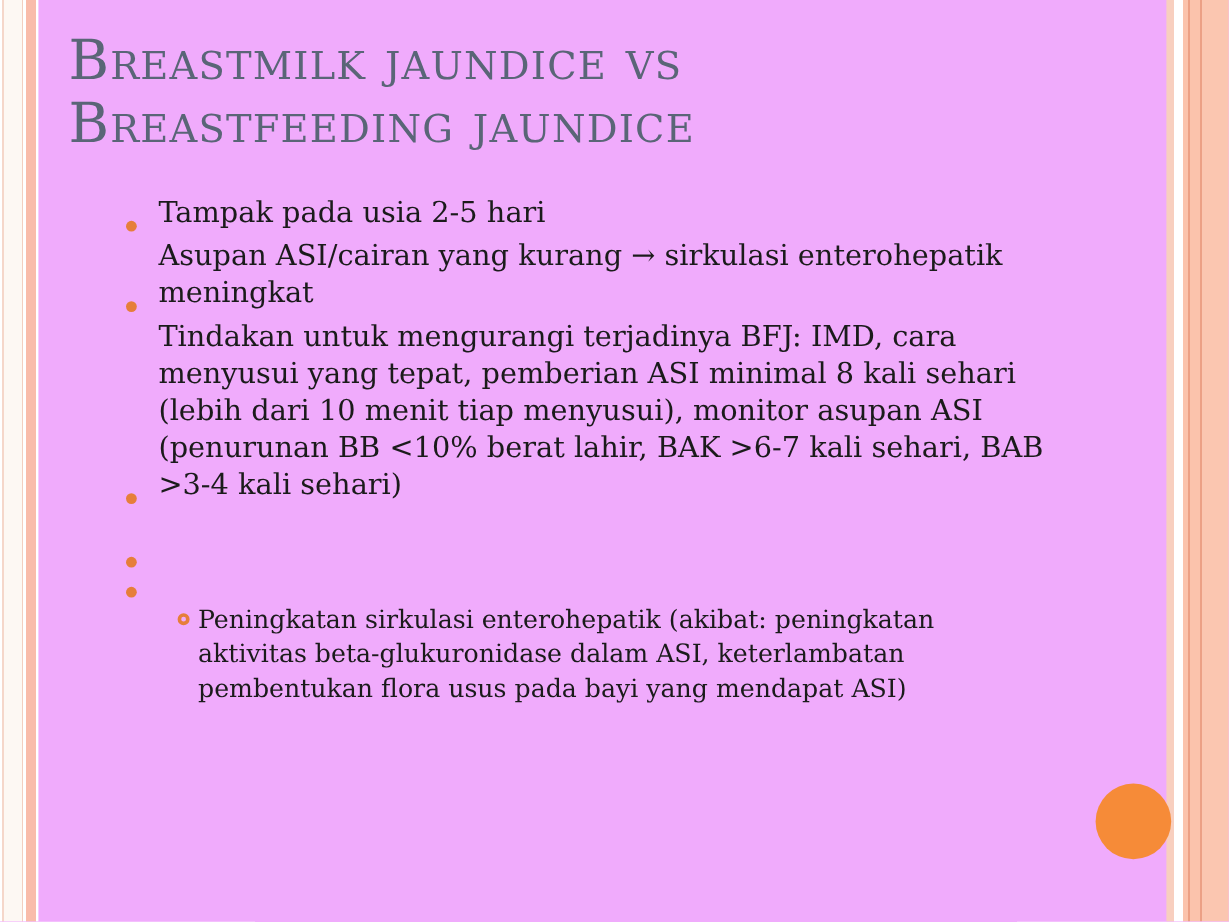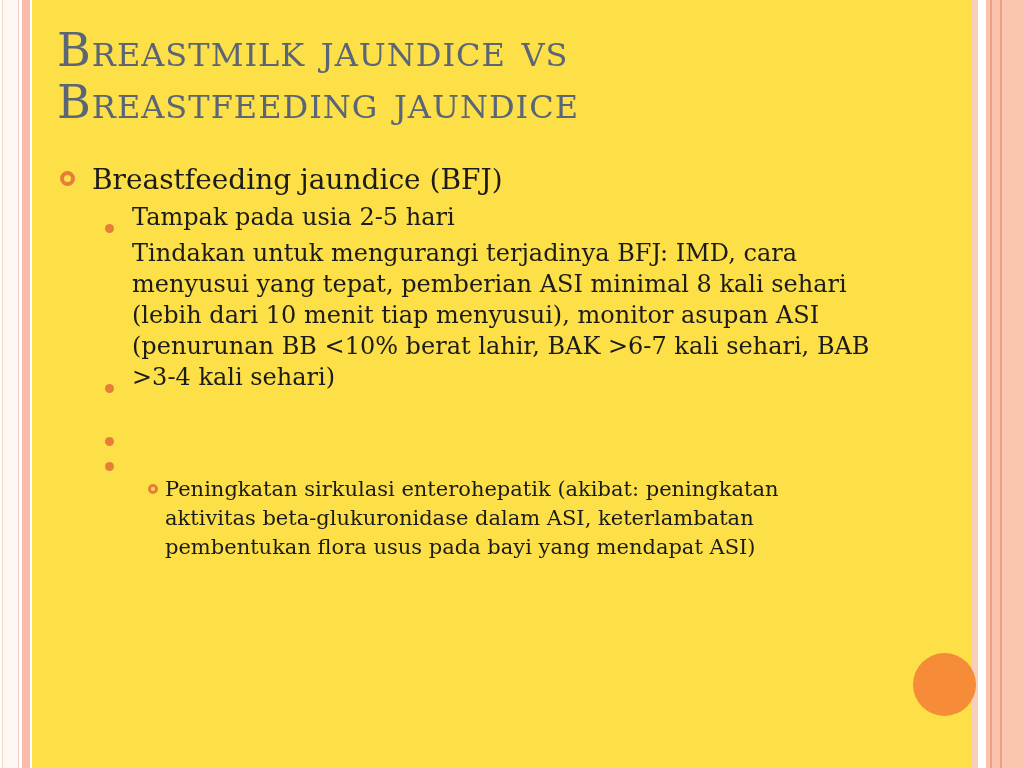--- a/index.html
+++ b/index.html
@@ -5,21 +5,21 @@
   html, body { margin: 0; padding: 0; }
   body {
     width: 1024px; height: 768px;
     background: #ffffff;
     font-family: "DejaVu Serif", "Liberation Serif", serif;
     overflow: hidden;
   }
   .slide {
     position: relative;
     width: 1024px; height: 768px;
-    background: #fde047;
+    background: #f0abfc;
     overflow: hidden;
   }
   
   .stripe-left {
     position: absolute; left: 0; top: 0; bottom: 0; width: 32px;
     background: linear-gradient(to right,
       #ffffff 0px, #ffffff 2px,
       #f5d7ca 2px, #f5d7ca 3px,
       #fdf8f3 3px, #fdf8f3 18px,
       #f2cfc0 18px, #f2cfc0 19px,
@@ -108,27 +108,27 @@
   <div class="deco-circle"></div>
 
   <div class="content">
 
     <h1 class="title">
       <span class="title-line">Breastmilk jaundice vs</span>
       <span class="title-line">Breastfeeding jaundice</span>
     </h1>
 
     <div class="section">
-      <div class="row l1">
-        <span class="b1"></span>
-        <span class="txt">Breastfeeding jaundice (BFJ)</span>
+      <div class="row l2">
+        <span class="b2"></span>
+        <span class="txt">Tampak pada usia 2-5 hari</span>
       </div>
       <div class="row l2">
         <span class="b2"></span>
-        <span class="txt">Tampak pada usia 2-5 hari</span>
+        <span class="txt">Asupan ASI/cairan yang kurang → sirkulasi enterohepatik meningkat</span>
       </div>
       <div class="row l2">
         <span class="b2"></span>
         <span class="txt">Tindakan untuk mengurangi terjadinya BFJ: IMD, cara menyusui yang tepat, pemberian ASI minimal 8 kali sehari (lebih dari 10 menit tiap menyusui), monitor asupan ASI (penurunan BB &lt;10% berat lahir, BAK &gt;6-7 kali sehari, BAB &gt;3-4 kali sehari)</span>
       </div>
     </div>
 
     <div class="section section2">
       <div class="row l2">
         <span class="b2"></span>

